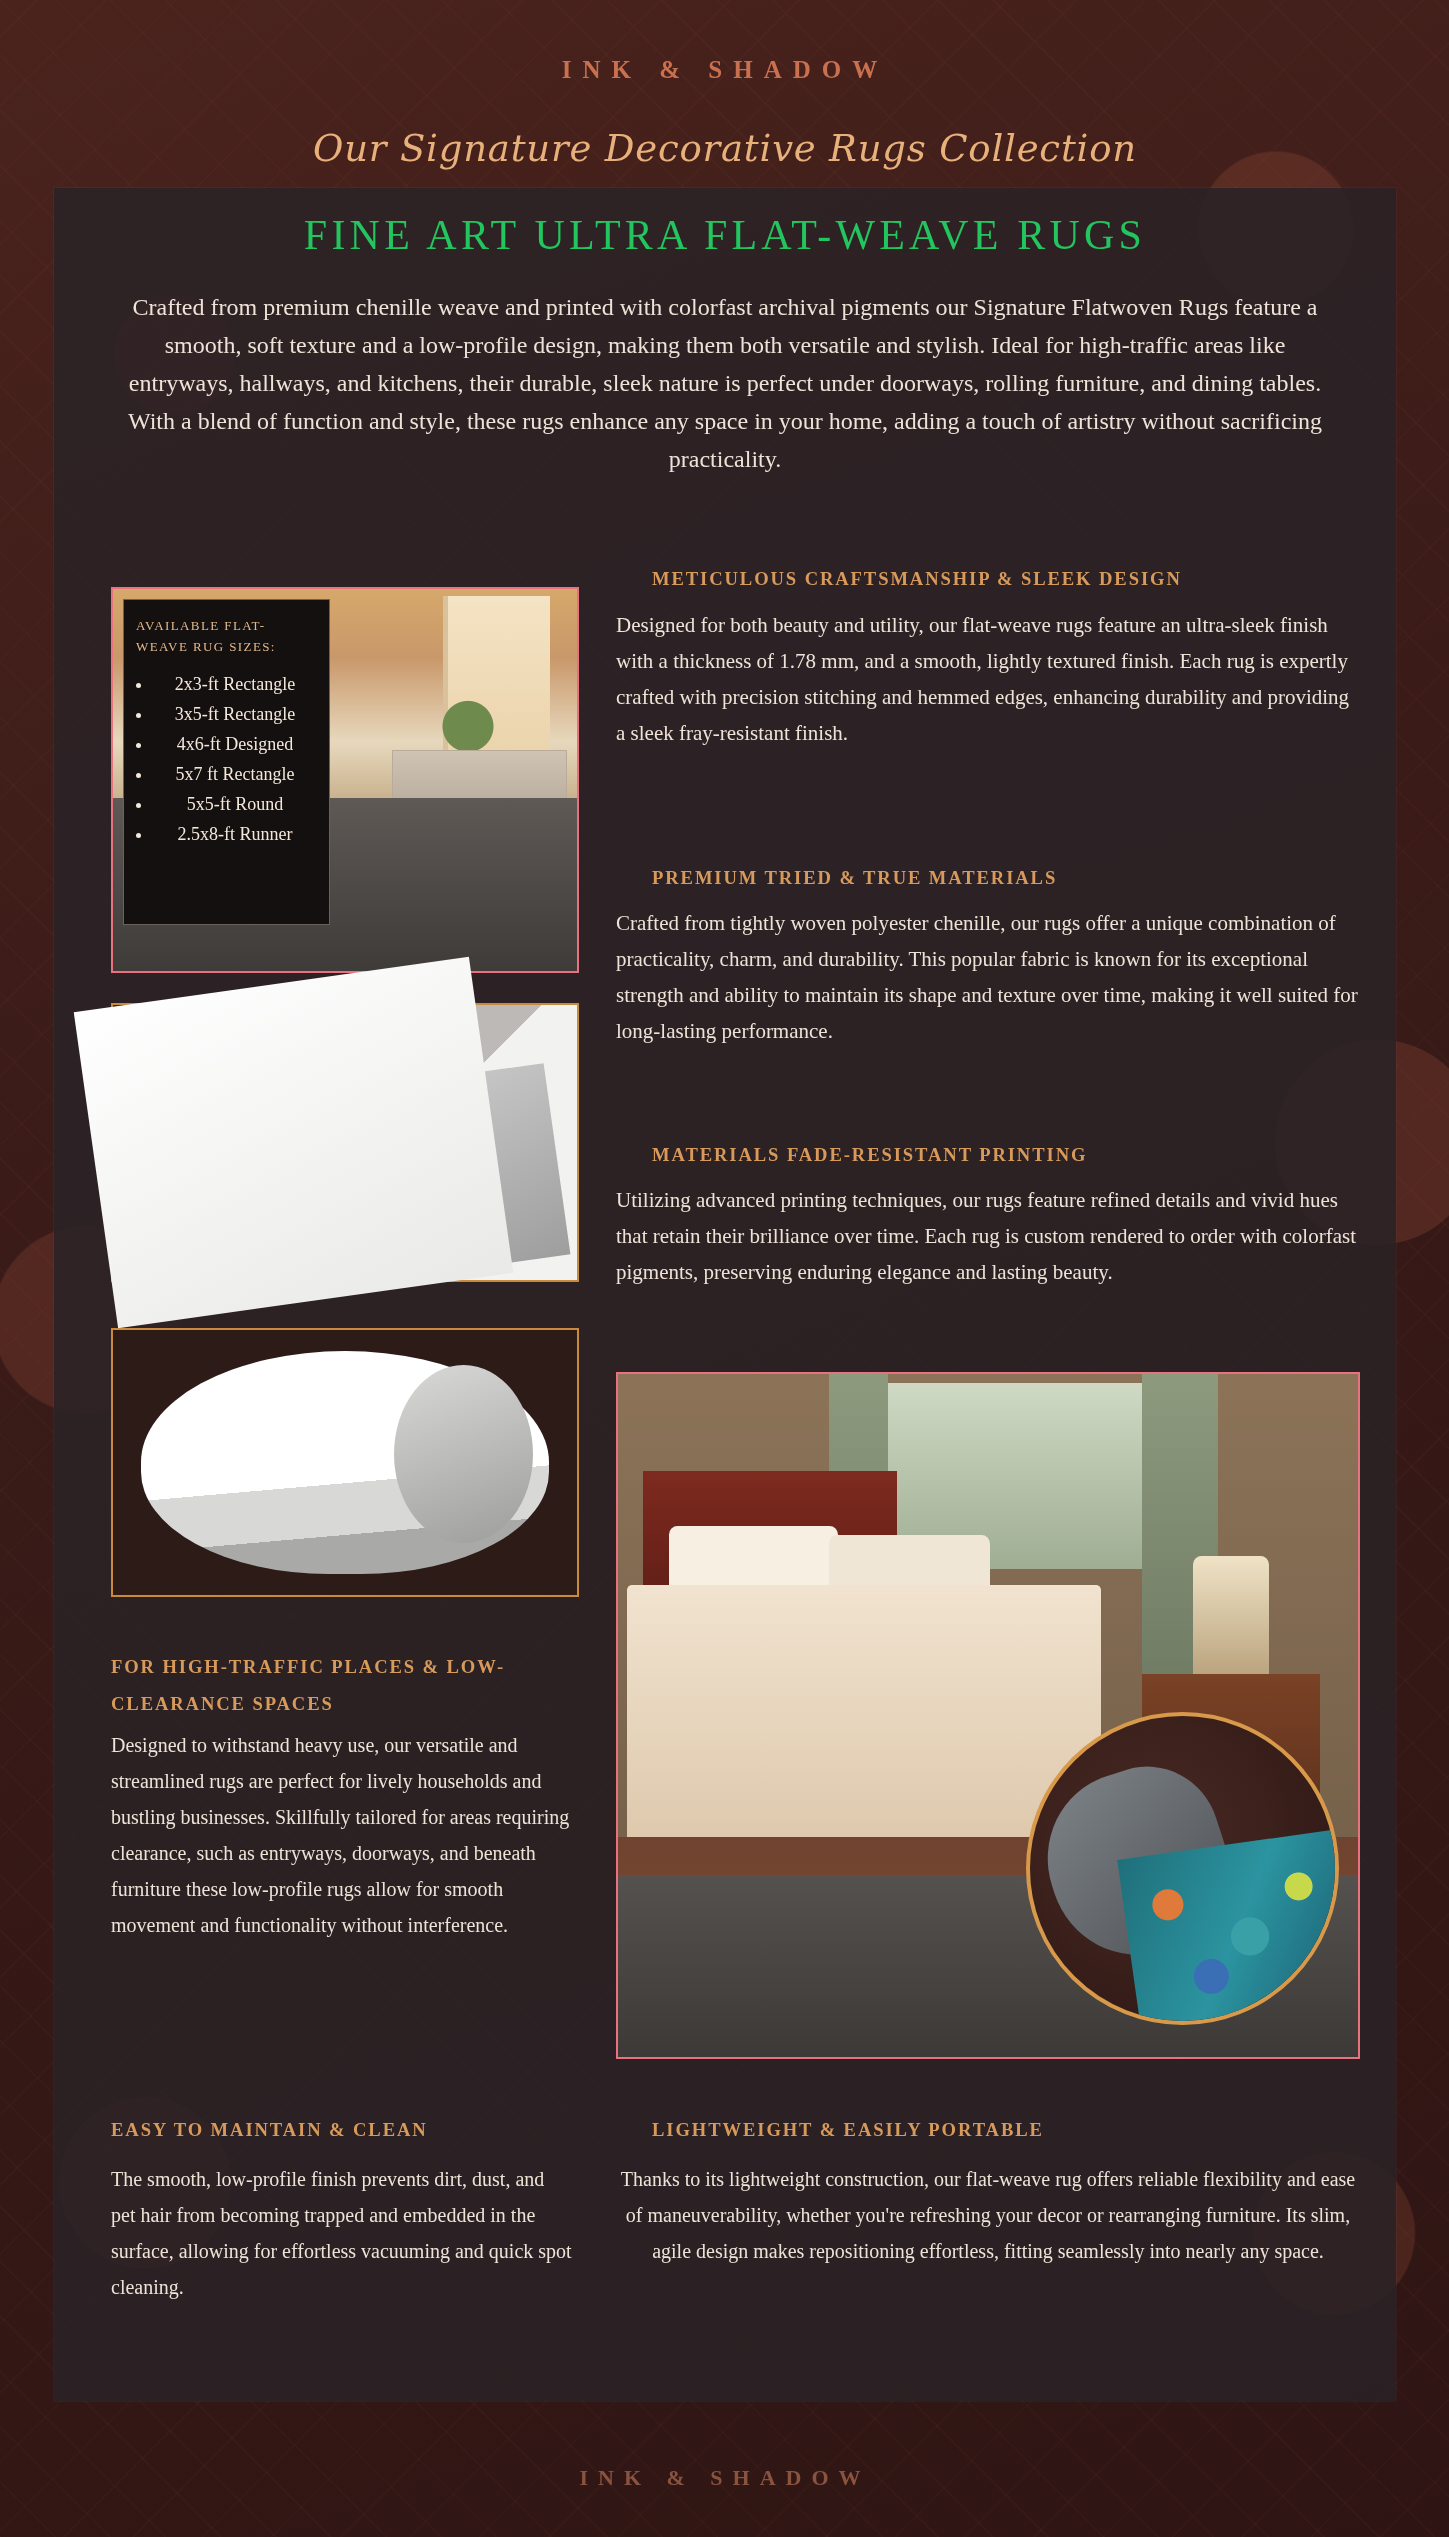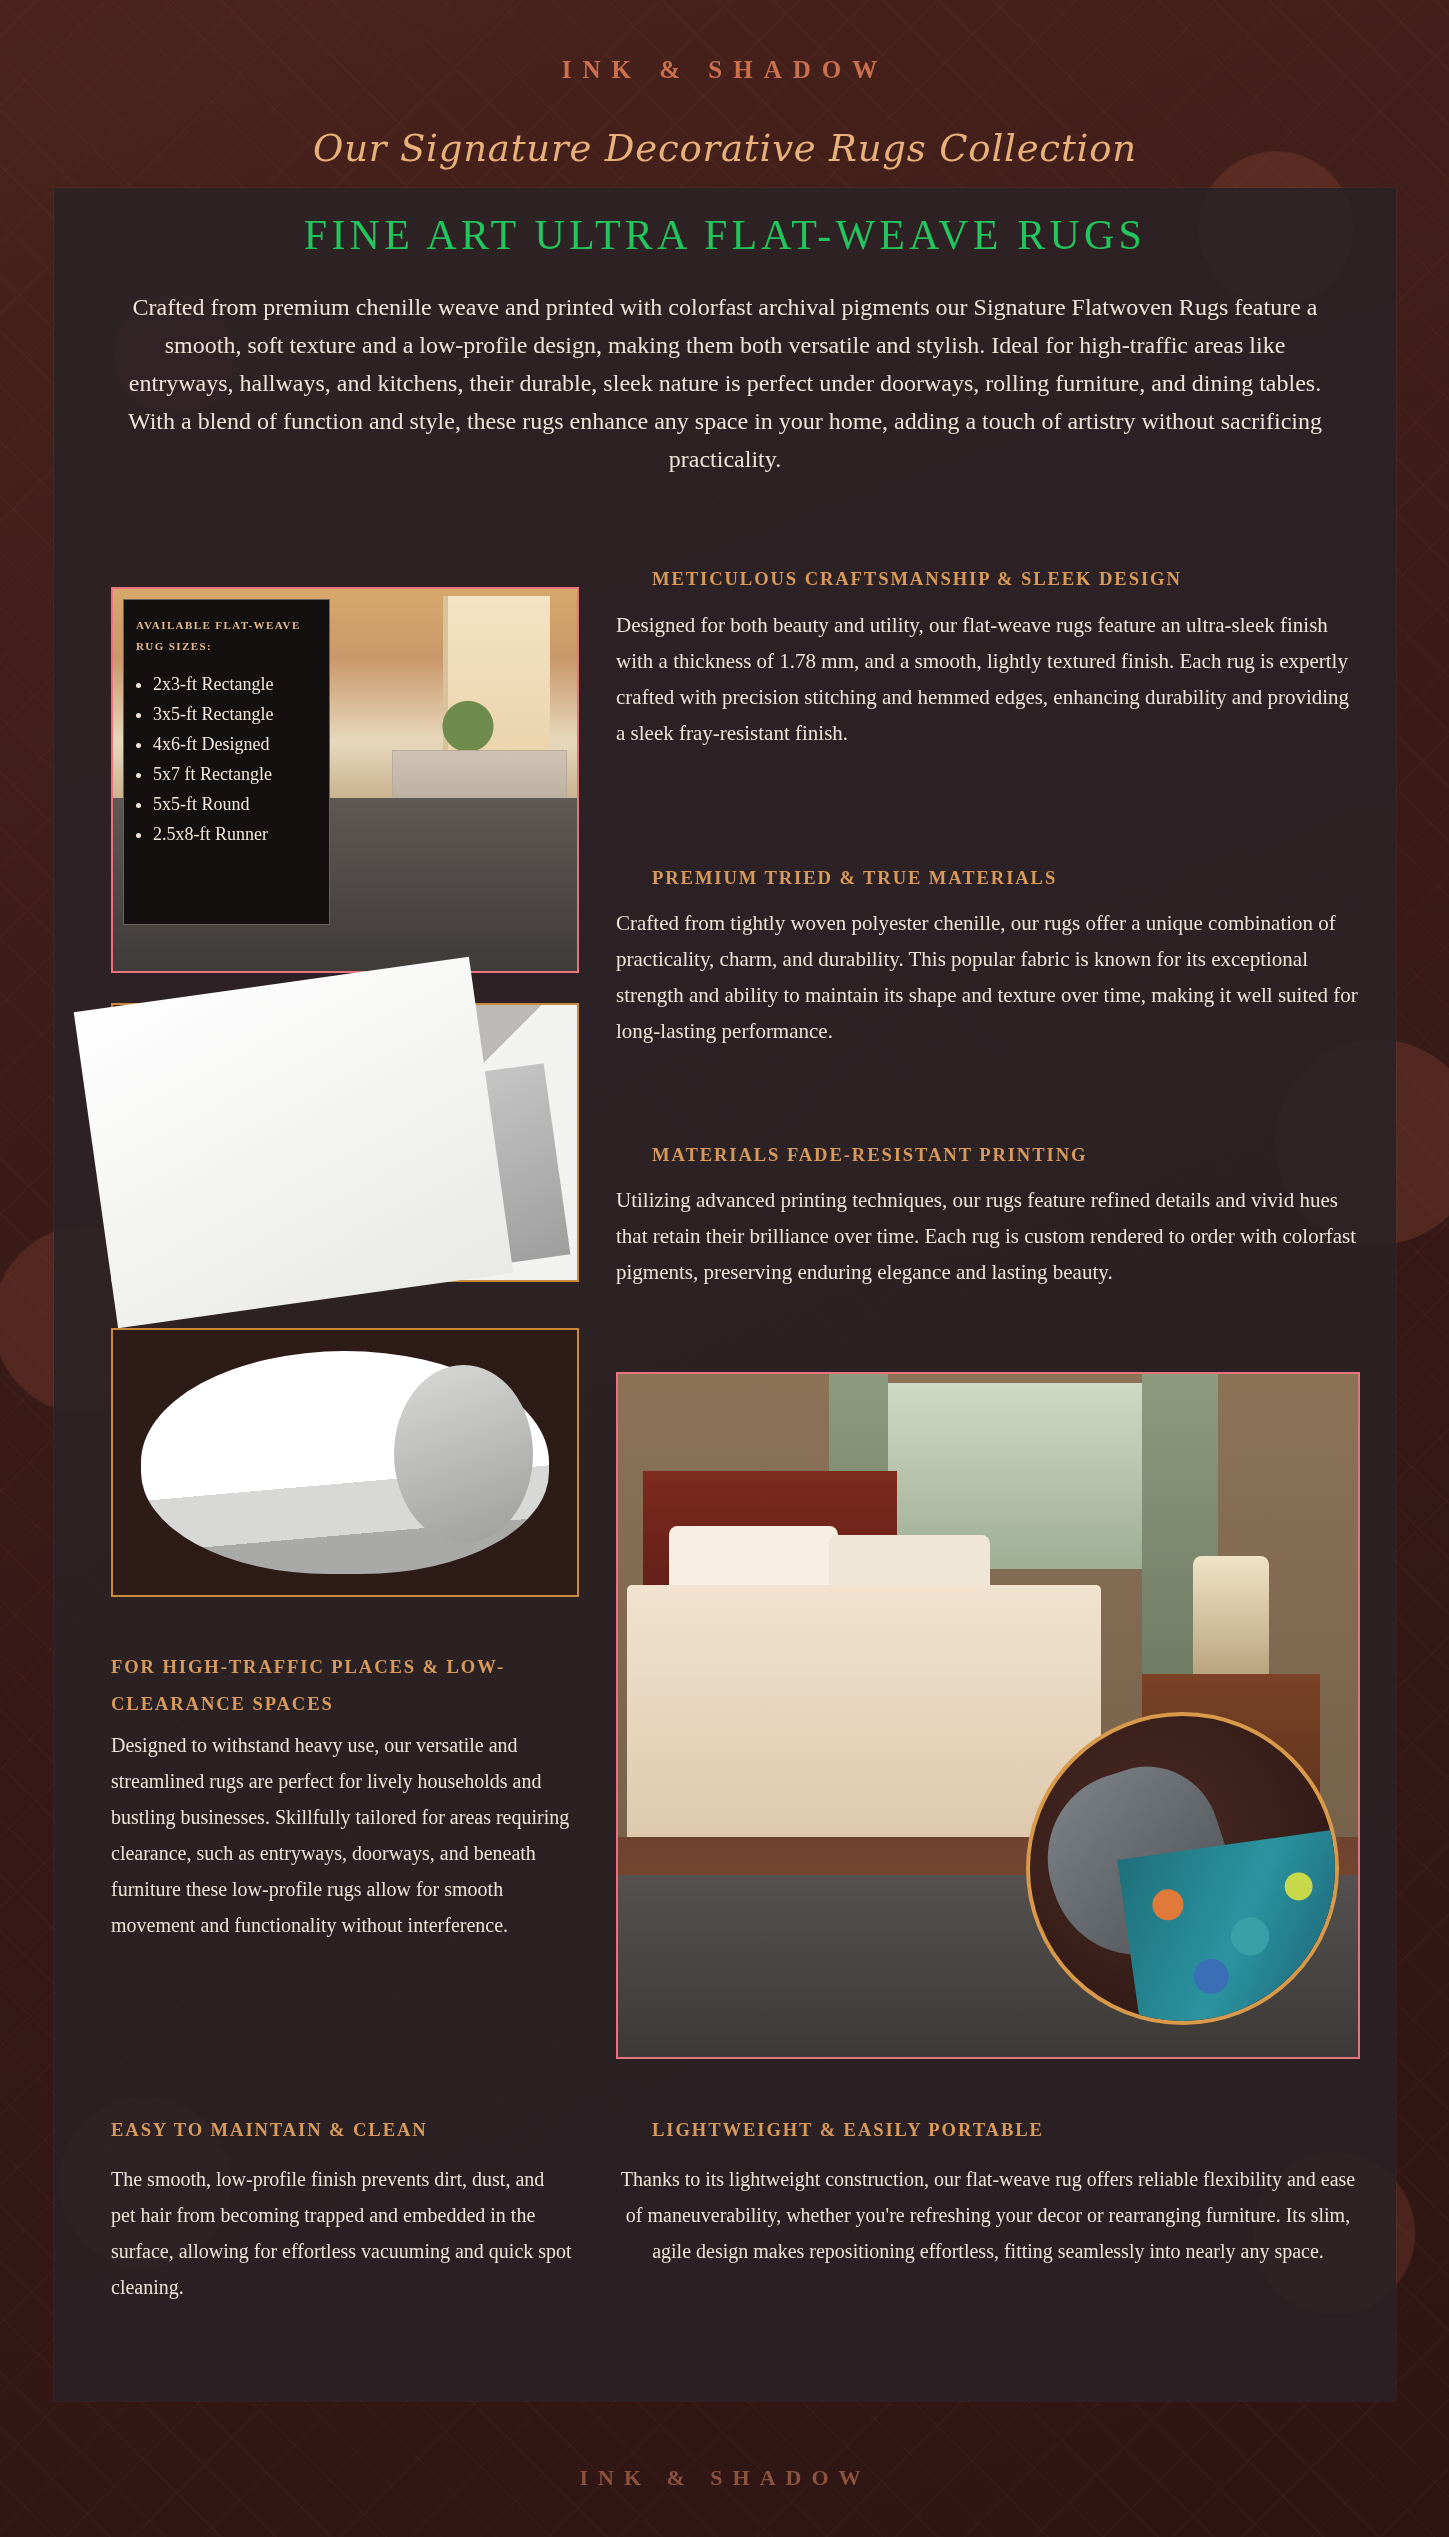--- a/index.html
+++ b/index.html
@@ -93,23 +93,23 @@
   .sizes-photo .plant{
     position:absolute;left:317px;top:102px;width:76px;height:59px;
     background:radial-gradient(circle at 50% 60%, #6f8a4d 0 25px, transparent 26px);
   }
   .sizes-card{
     position:absolute;left:10px;top:10px;width:207px;height:326px;
     background:#14100f;border:1.7px solid #6a625c;
     padding:15px 12px;box-sizing:border-box;color:#f2e5d8;
   }
   .sizes-card .t{
-    color:#e2b98e;font-size:11px;letter-spacing:1.4px;line-height:21px;font-weight:700;
-  }
-  .sizes-card ul{margin:12px 0 0 17px;padding:0;}
+    color:#e2b98e;font-size:13px;letter-spacing:1.4px;line-height:21px;font-weight:400;
+  }
+  .sizes-card ul{margin:12px 0 0 17px;padding:0;text-align:center;}
   .sizes-card li{font-size:18px;line-height:30px;color:#f4e8dc;}
 
   .rug-fold-1{
     position:absolute;left:111px;top:1003px;width:468px;height:279px;
   }
   .rug-fold-1 .photo{
     position:absolute;inset:0;background:linear-gradient(135deg,#3a2420 0 42%, #bdb9b6 42% 58%, #f2f2f0 58% 100%);
   }
   .rug-fold-1 .white{
     position:absolute;left:-4%;top:-8%;width:86%;height:116%;

